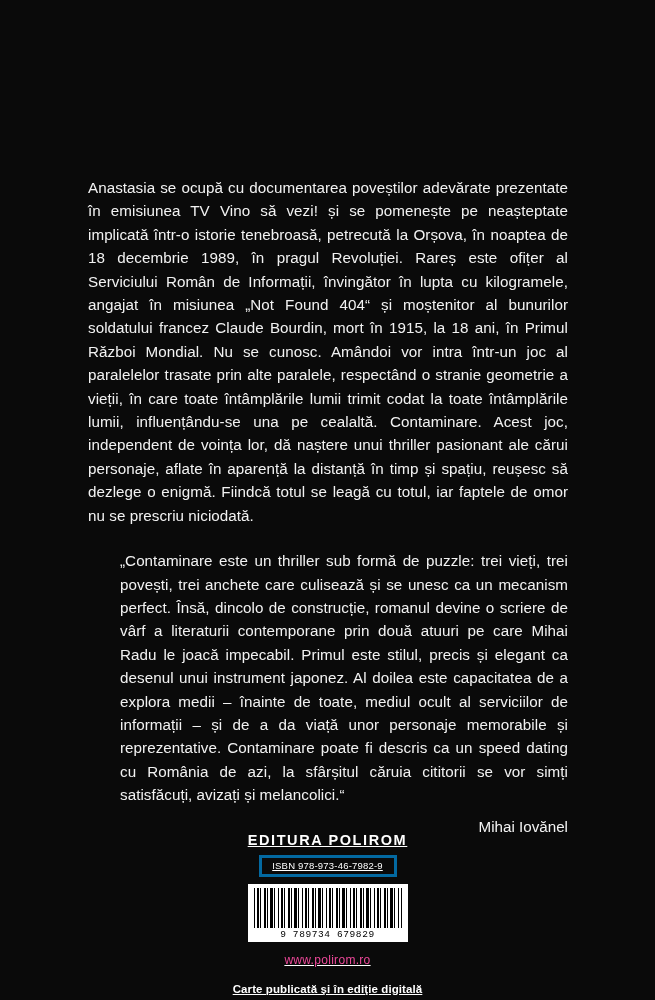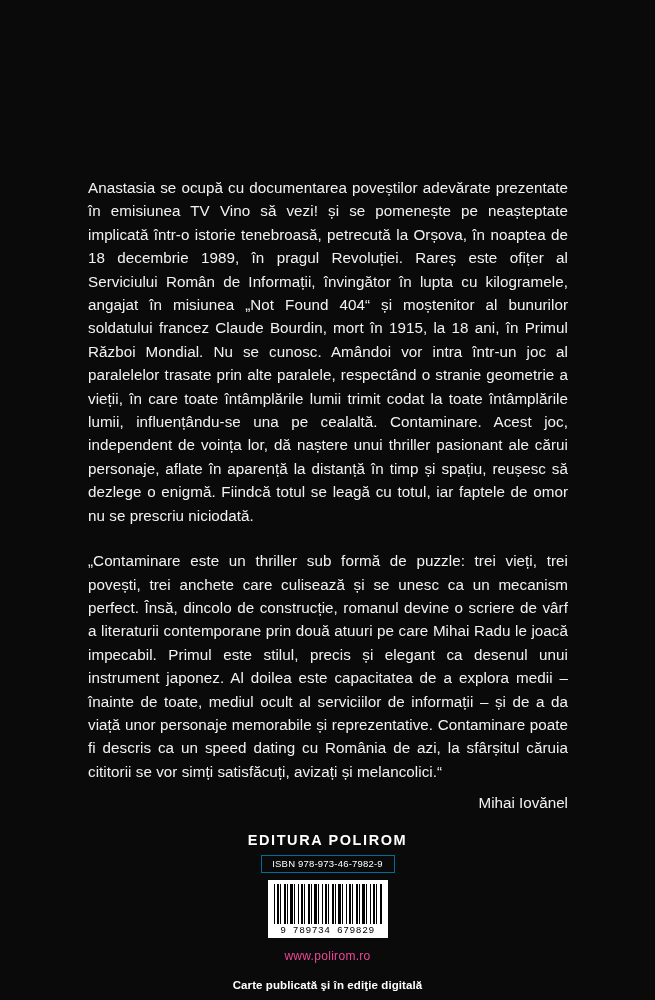--- a/index.html
+++ b/index.html
@@ -30,55 +30,57 @@
     margin: 0;
     font-size: 15.2px;
     line-height: 23.4px;
     text-align: justify;
     text-justify: inter-word;
     letter-spacing: 0.05px;
     color: #f2f2f2;
   }
   p.blurb + p.blurb {
     margin-top: 22px;
+    margin-left: 32px;
   }
   .it { }
   .signature {
     margin: 8px 0 0 0;
     font-size: 15.2px;
     line-height: 23.4px;
     text-align: right;
     color: #f2f2f2;
   }
 
   .footer {
     position: absolute;
     left: 0;
     right: 0;
     top: 832px;
     text-align: center;
+    text-decoration: underline;
   }
   .publisher {
     font-size: 14.5px;
     font-weight: bold;
     letter-spacing: 1.6px;
     color: #ffffff;
   }
   .isbn-box {
     margin: 7px auto 4px;
     width: 132px;
-    border: 1px solid #0369a1;
+    border: 3px solid #0369a1;
     padding: 2px 0 3px;
     font-size: 9.5px;
     letter-spacing: 0.2px;
     color: #ffffff;
   }
   .barcode-wrap {
     margin: 7px auto 0;
-    width: 120px;
+    width: 160px;
     background: #ffffff;
     padding: 4px 6px 2px;
     box-sizing: border-box;
   }
   .barcode {
     height: 40px;
     width: 100%;
     background-image: repeating-linear-gradient(
       to right,
       #000 0px, #000 1px, #fff 1px, #fff 3px,

